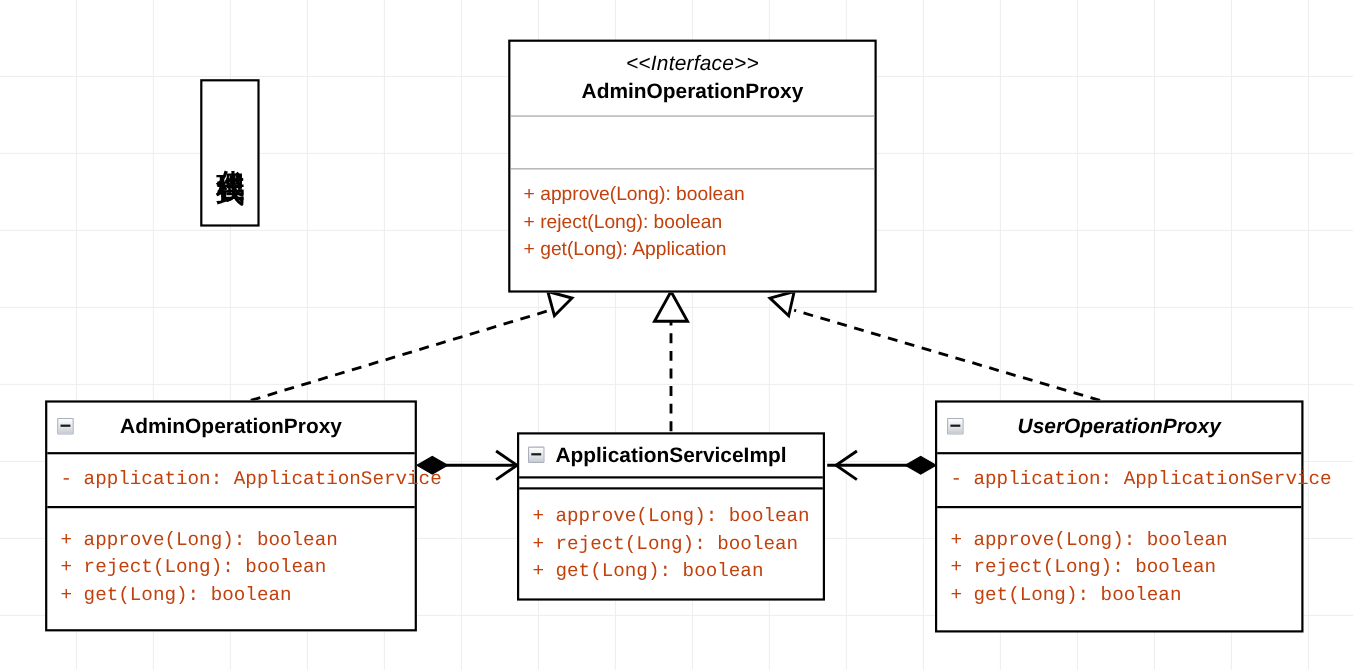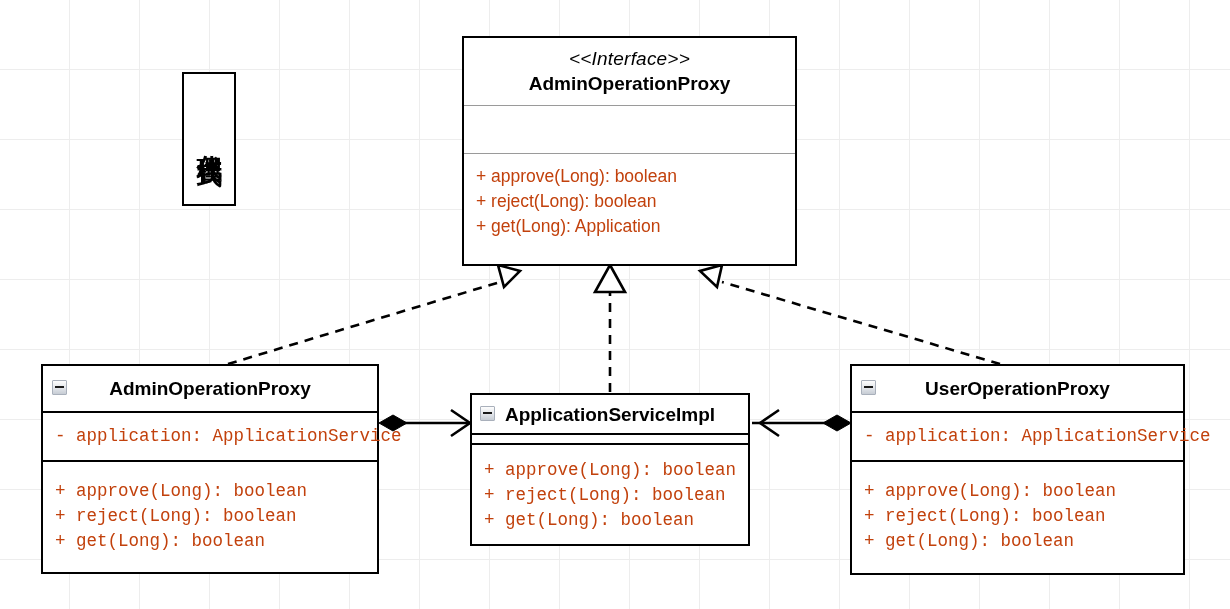--- a/index.html
+++ b/index.html
@@ -216,21 +216,21 @@
     <div class="compartment sep-thick" style="padding-top:13px;">
       <div class="member">+ approve(Long): boolean</div>
       <div class="member">+ reject(Long): boolean</div>
       <div class="member">+ get(Long): boolean</div>
     </div>
   </div>
 
   <div class="uml-box" style="left:850px; top:364px; width:335px; height:211px;">
     <div class="uml-header" style="height:45px; line-height:45px;">
       <span class="minus-icon" style="left:9px; top:14px;"></span>
-      <span class="cls-name" style="line-height:45px;">UserOperationProxy</span>
+      <span class="cls-name" style="line-height:45px;font-style:italic;">UserOperationProxy</span>
     </div>
     <div class="compartment sep-thick" style="height:49px; padding-top:11px;">
       <div class="member">- application: ApplicationService</div>
     </div>
     <div class="compartment sep-thick" style="padding-top:17px;">
       <div class="member">+ approve(Long): boolean</div>
       <div class="member">+ reject(Long): boolean</div>
       <div class="member">+ get(Long): boolean</div>
     </div>
   </div>

